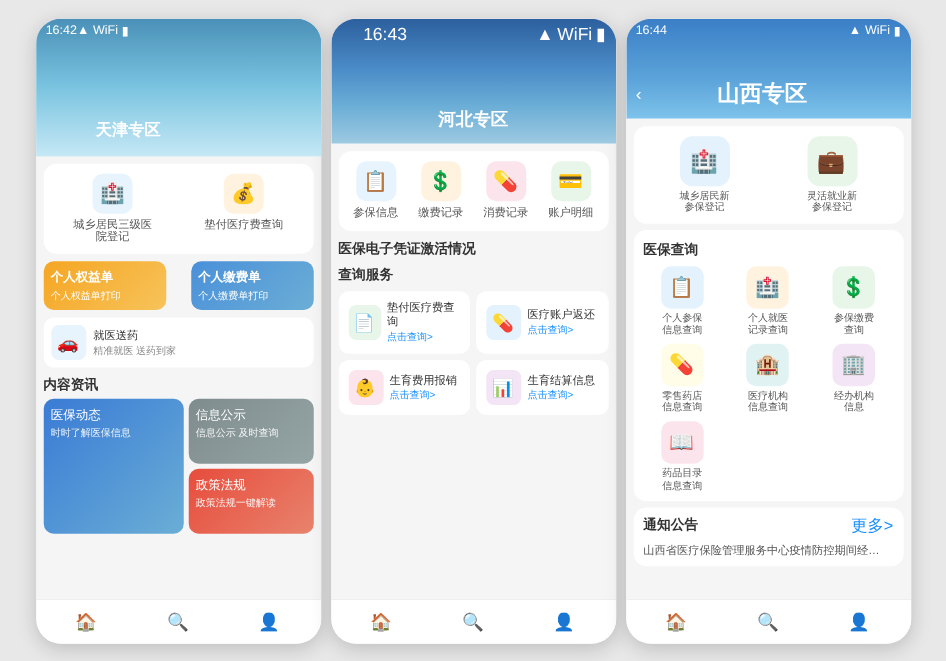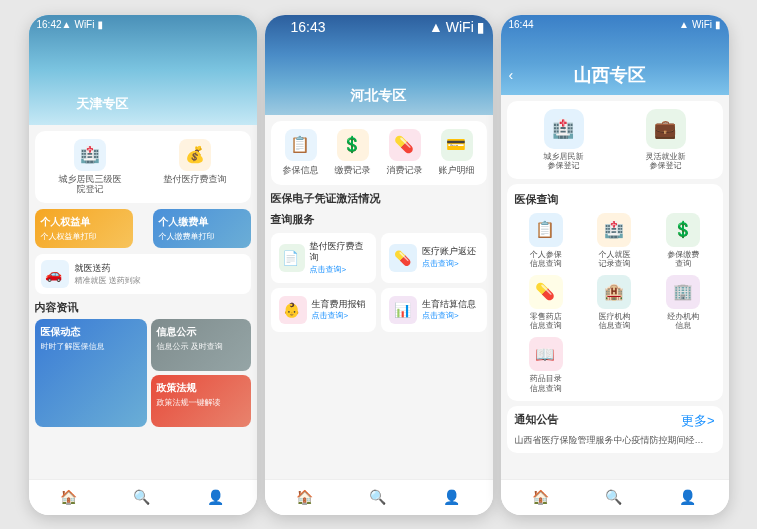--- a/index.html
+++ b/index.html
@@ -147,21 +147,21 @@
       flex: 1;
       border-radius: 8px;
       padding: 6px;
       color: #fff;
       font-size: 9px;
       min-height: 52px;
     }
     .news-blue { background: linear-gradient(135deg, #3a7bd5, #6aaed6); }
     .news-red { background: linear-gradient(135deg, #e74c3c, #e8836d); }
     .news-gray { background: linear-gradient(135deg, #7f8c8d, #95a5a6); }
-    .news-item-title { font-size: 10px; font-weight: 700; margin-bottom: 2px; }
+    .news-item-title { font-size: 10px; font-weight: 400; margin-bottom: 2px; }
     .news-item-sub { font-size: 8px; opacity: 0.9; }
 
     
     .p2-header {
       position: relative;
       height: 100px;
       overflow: hidden;
     }
     .p2-header-bg {
       position: absolute;

